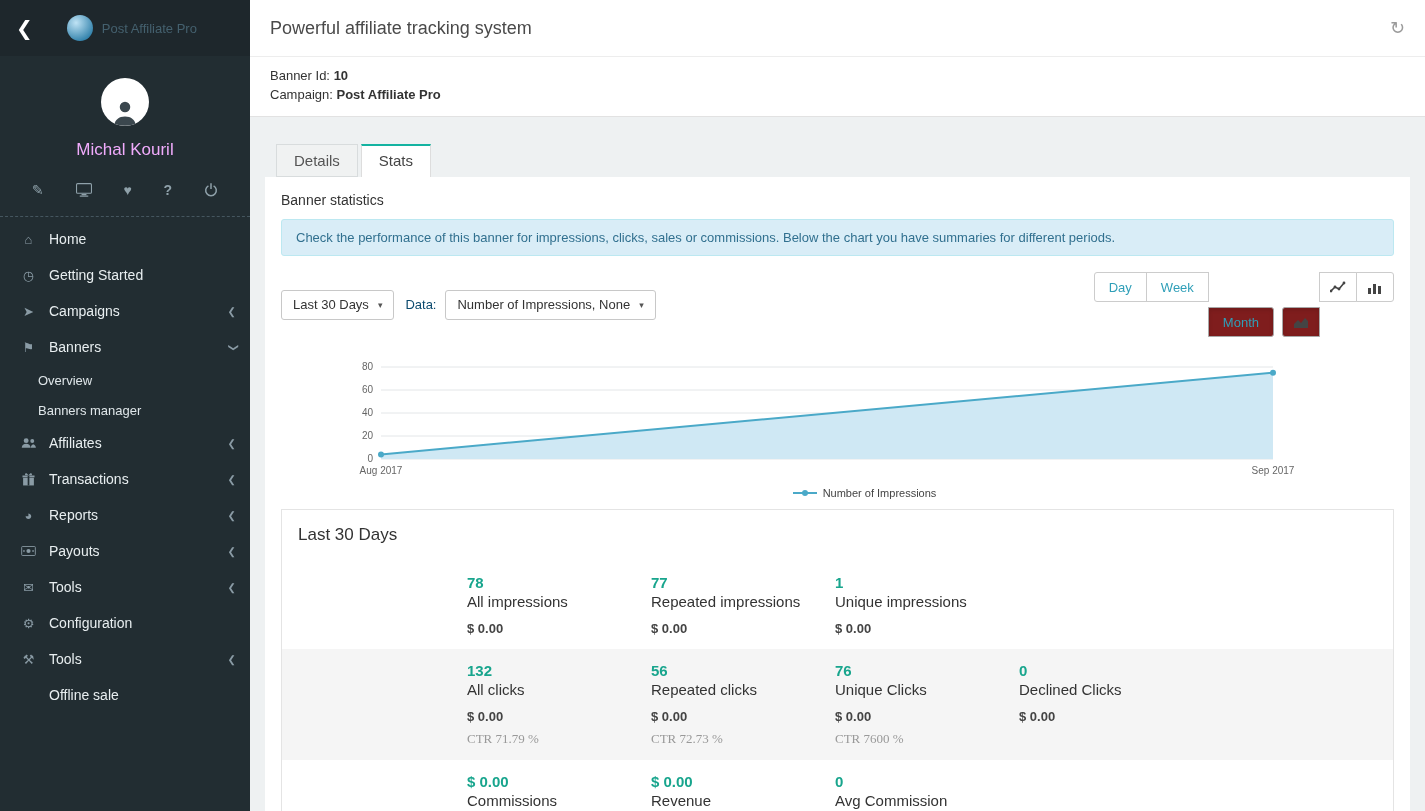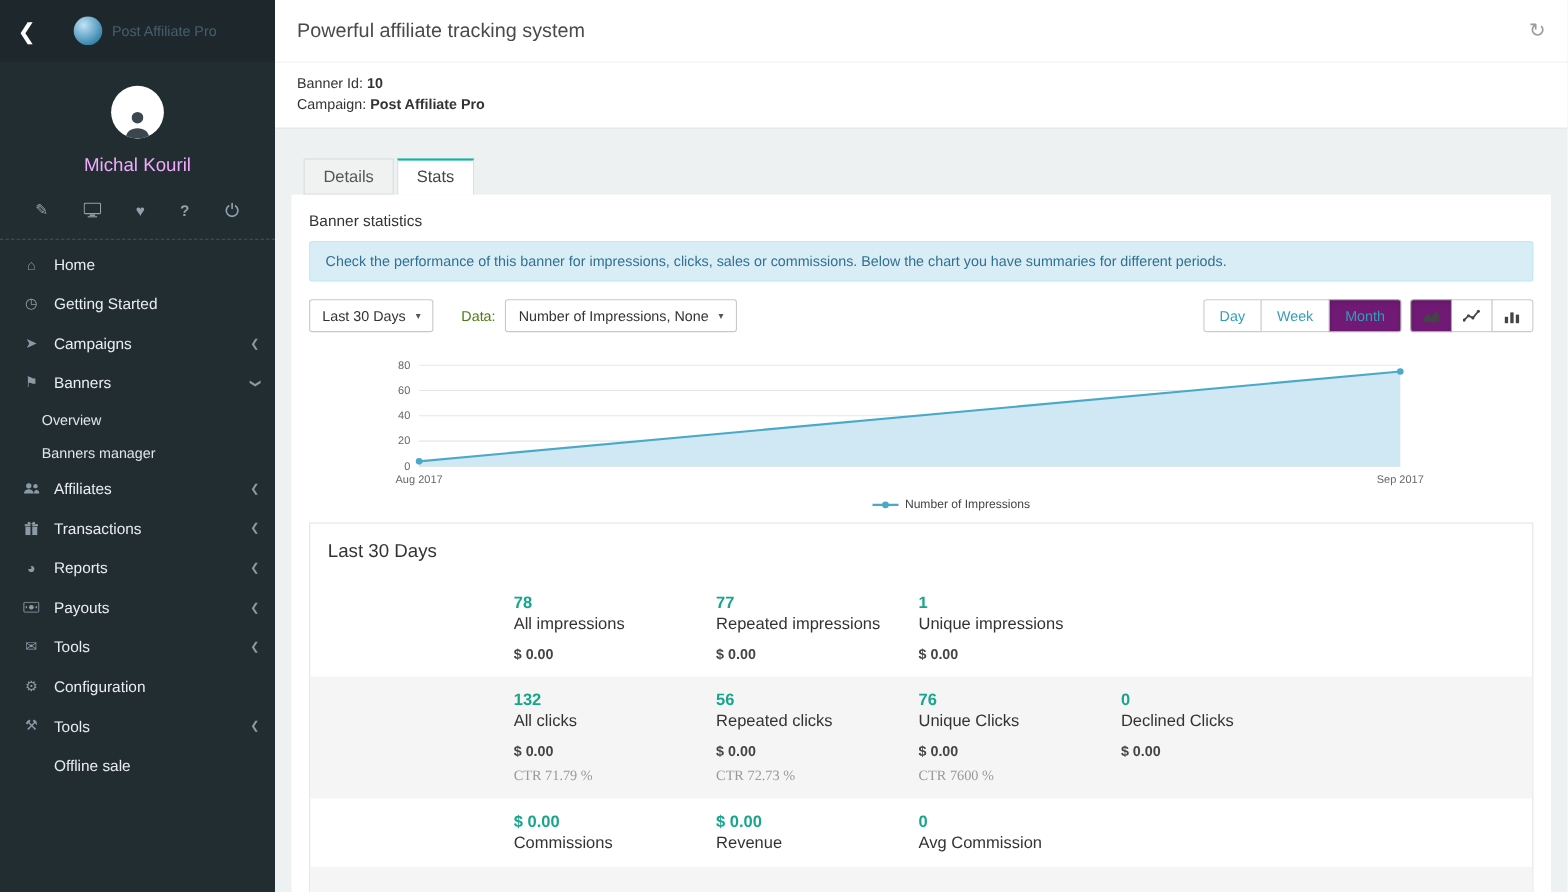--- a/index.html
+++ b/index.html
@@ -38,27 +38,27 @@
   .tabs { display: flex; margin-left: 11px; flex: none; }
   .tab { padding: 7px 17px; font-size: 15px; color: #555; cursor: pointer; border: 1px solid #d8dcdd; background: #f0f2f2; margin-right: 3px; }
   .tab.active { background: #fff; border-color: #ddd; border-top: 2px solid #14b3a1; border-bottom: none; padding-top: 6px; color: #444; }
   .panel { background: #fff; flex: 1; overflow: hidden; }
   .panel-heading { font-size: 14px; font-weight: normal; color: #333; padding: 15px 16px 11px; }
   .alert-info { margin: 0 16px 16px; padding: 10px 14px; background: #d9edf7; border: 1px solid #bce8f1; border-radius: 3px; color: #31708f; font-size: 13px; }
 
   .controls { display: flex; align-items: center; margin: 4px 16px 16px; }
   .select-btn { height: 30px; display: inline-flex; align-items: center; gap: 9px; padding: 0 11px; background: #fff; border: 1px solid #c8c8c8; border-radius: 3px; font-size: 13px; color: #333; cursor: pointer; font-family: inherit; }
   .caret { font-size: 9px; color: #555; }
-  .data-label { font-size: 13px; color: #4d7c0f; margin: 0 9px 0 25px; }
+  .data-label { font-size: 13px; color: #0c4a6e; margin: 0 9px 0 11px; }
   .spacer { flex: 1; }
   .bgroup { display: flex; }
   .bgroup button { height: 30px; border: 1px solid #ccc; background: #fff; color: #2f9fb8; font-size: 13px; padding: 0 14px; margin-left: -1px; cursor: pointer; font-family: inherit; }
   .bgroup button:first-child { border-radius: 3px 0 0 3px; margin-left: 0; }
   .bgroup button:last-child { border-radius: 0 3px 3px 0; }
-  .bgroup button.active { background: #701a75; border-color: #a8a8a8; box-shadow: inset 0 2px 4px rgba(0,0,0,.13); position: relative; z-index: 1; }
+  .bgroup button.active { background: #7f1d1d; border-color: #a8a8a8; box-shadow: inset 0 2px 4px rgba(0,0,0,.13); position: relative; z-index: 1; margin-top: 35px; }
   .bgroup.icons { margin-left: 8px; }
   .bgroup.icons button { padding: 0 10px; color: #444; display: inline-flex; align-items: center; }
 
   .chart-wrap { margin: 2px 16px 0 16px; padding-left: 54px; }
   .legend { text-align: center; font-size: 11px; color: #444; margin: 2px 0 6px 0; display: flex; align-items: center; justify-content: center; gap: 6px; }
 
   .summary-card { margin: 10px 16px 16px; border: 1px solid #e4e4e4; background: #fff; }
   .card-title { font-size: 17px; color: #333; font-weight: 500; padding: 15px 16px 16px; }
   .srow { display: grid; grid-template-columns: 185px 184px 184px 184px 184px; padding: 13px 0; }
   .srow.alt { background: #f5f5f5; }

